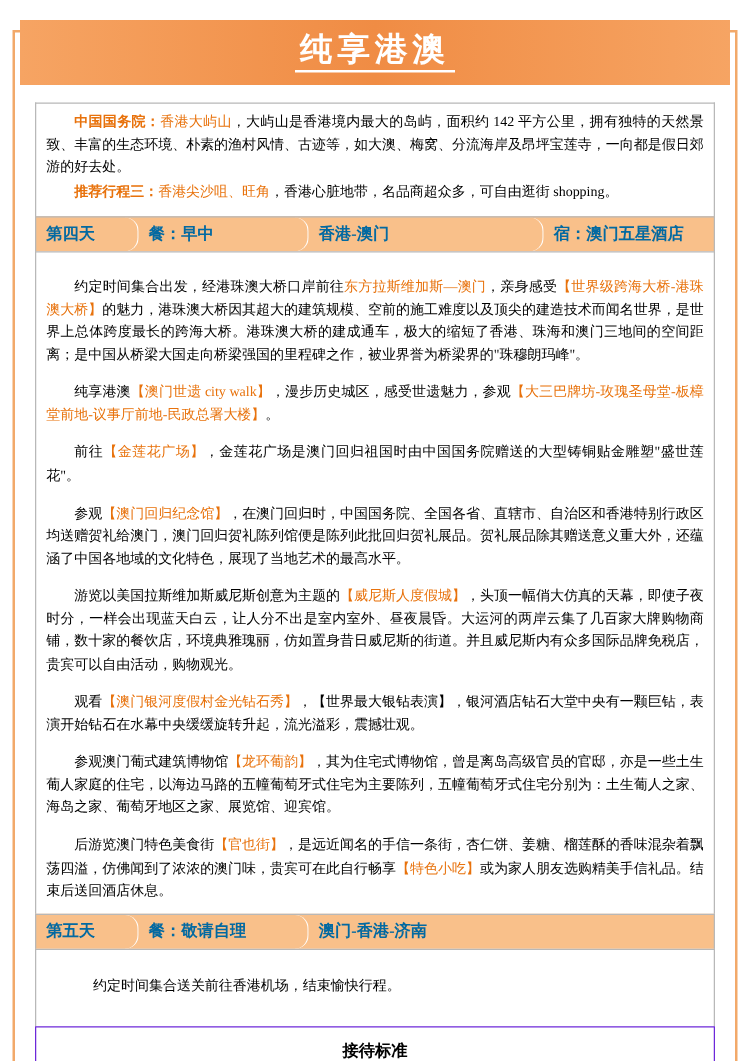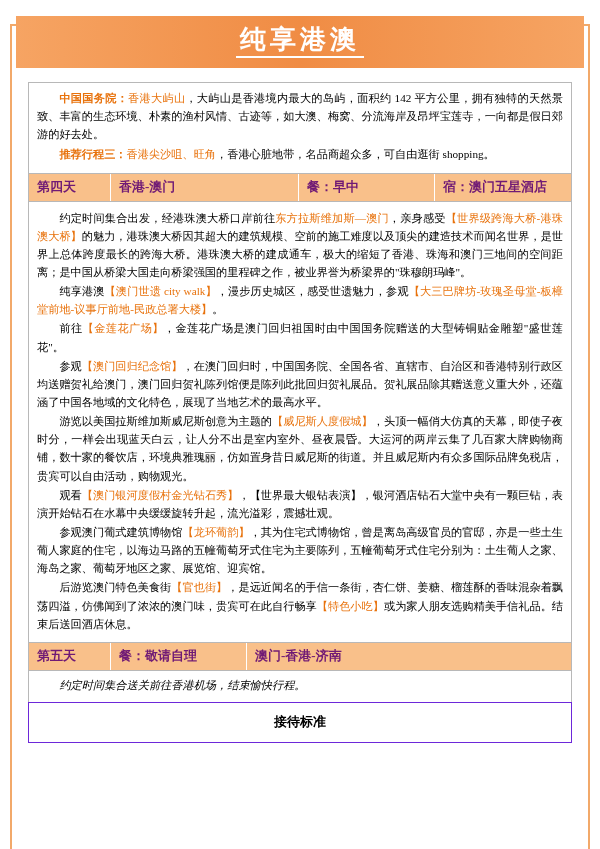--- a/index.html
+++ b/index.html
@@ -88,49 +88,50 @@
     box-sizing: border-box;
     height: 28px;
     align-items: stretch;
   }
   .hdr-cell {
     display: flex;
     align-items: center;
     padding: 0 8px;
     font-size: 13px;
     font-weight: bold;
-    color: #701a75;
+    color: #0369a1;
     border-right: 1px solid #ffffff;
     box-sizing: border-box;
+    border-radius: 11px;
   }
   .hdr-cell:last-child { border-right: none; }
   .c-day { width: 82px; }
   .c-route { width: 188px; }
   .c-meal { width: 136px; }
   .c-stay { flex: 1; }
   .body-box {
     border: 1px solid #b8b8b8;
     border-bottom: none;
     padding: 7px 8px 8px 8px;
     font-size: 11.2px;
     line-height: 1.62;
     text-align: justify;
   }
   .body-box p {
-    margin: 0 0 1px 0;
+    margin: 12px 0 1px 0;
     text-indent: 2em;
   }
   .short-box {
     border: 1px solid #b8b8b8;
     border-bottom: none;
     padding: 6px 8px 7px 8px;
     font-size: 11.2px;
     line-height: 1.6;
   }
-  .short-box p { margin: 0; text-indent: 2em; font-style: italic; }
+  .short-box p { margin: 15px; text-indent: 2em; }
   .footer-box {
     border: 1px solid #6d28d9;
     padding: 10px 8px 11px 8px;
     text-align: center;
     font-size: 13px;
     font-weight: bold;
   }
 </style>
 </head>
 <body>
@@ -144,22 +145,22 @@
 
   <div class="content">
 
     <div class="block para-box">
       <p class="ind"><span class="label-or">中国国务院：</span><span class="hl">香港大屿山</span><span>，大屿山是香港境内最大的岛屿，面积约 142 平方公里，拥有独特的天然景致、丰富的生态环境、朴素的渔村风情、古迹等，如大澳、梅窝、分流海岸及昂坪宝莲寺，一向都是假日郊游的好去处。</span></p>
       <p class="ind"><span class="label-or">推荐行程三：</span><span class="hl">香港尖沙咀、旺角</span><span>，香港心脏地带，名品商超众多，可自由逛街 shopping。</span></p>
     </div>
 
     <div class="hdr-row">
       <div class="hdr-cell c-day">第四天</div>
+      <div class="hdr-cell c-meal">餐：早中</div>
       <div class="hdr-cell c-route">香港-澳门</div>
-      <div class="hdr-cell c-meal">餐：早中</div>
       <div class="hdr-cell c-stay">宿：澳门五星酒店</div>
     </div>
 
     <div class="body-box" id="day4-body">
         <p><span>约定时间集合出发，经港珠澳大桥口岸前往</span><span class="hl">东方拉斯维加斯—澳门</span><span>，亲身感受</span><span class="hl">【世界级跨海大桥-港珠澳大桥】</span><span>的魅力，港珠澳大桥因其超大的建筑规模、空前的施工难度以及顶尖的建造技术而闻名世界，是世界上总体跨度最长的跨海大桥。港珠澳大桥的建成通车，极大的缩短了香港、珠海和澳门三地间的空间距离；是中国从桥梁大国走向桥梁强国的里程碑之作，被业界誉为桥梁界的"珠穆朗玛峰"。</span></p>
         <p><span>纯享港澳</span><span class="hl">【澳门世遗 city walk】</span><span>，漫步历史城区，感受世遗魅力，参观</span><span class="hl">【大三巴牌坊-玫瑰圣母堂-板樟堂前地-议事厅前地-民政总署大楼】</span><span>。</span></p>
         <p><span>前往</span><span class="hl">【金莲花广场】</span><span>，金莲花广场是澳门回归祖国时由中国国务院赠送的大型铸铜贴金雕塑"盛世莲花"。</span></p>
         <p><span>参观</span><span class="hl">【澳门回归纪念馆】</span><span>，在澳门回归时，中国国务院、全国各省、直辖市、自治区和香港特别行政区均送赠贺礼给澳门，澳门回归贺礼陈列馆便是陈列此批回归贺礼展品。贺礼展品除其赠送意义重大外，还蕴涵了中国各地域的文化特色，展现了当地艺术的最高水平。</span></p>
         <p><span>游览以美国拉斯维加斯威尼斯创意为主题的</span><span class="hl">【威尼斯人度假城】</span><span>，头顶一幅俏大仿真的天幕，即使子夜时分，一样会出现蓝天白云，让人分不出是室内室外、昼夜晨昏。大运河的两岸云集了几百家大牌购物商铺，数十家的餐饮店，环境典雅瑰丽，仿如置身昔日威尼斯的街道。并且威尼斯内有众多国际品牌免税店，贵宾可以自由活动，购物观光。</span></p>
         <p><span>观看</span><span class="hl">【澳门银河度假村金光钻石秀】</span><span>，【世界最大银钻表演】，银河酒店钻石大堂中央有一颗巨钻，表演开始钻石在水幕中央缓缓旋转升起，流光溢彩，震撼壮观。</span></p>

